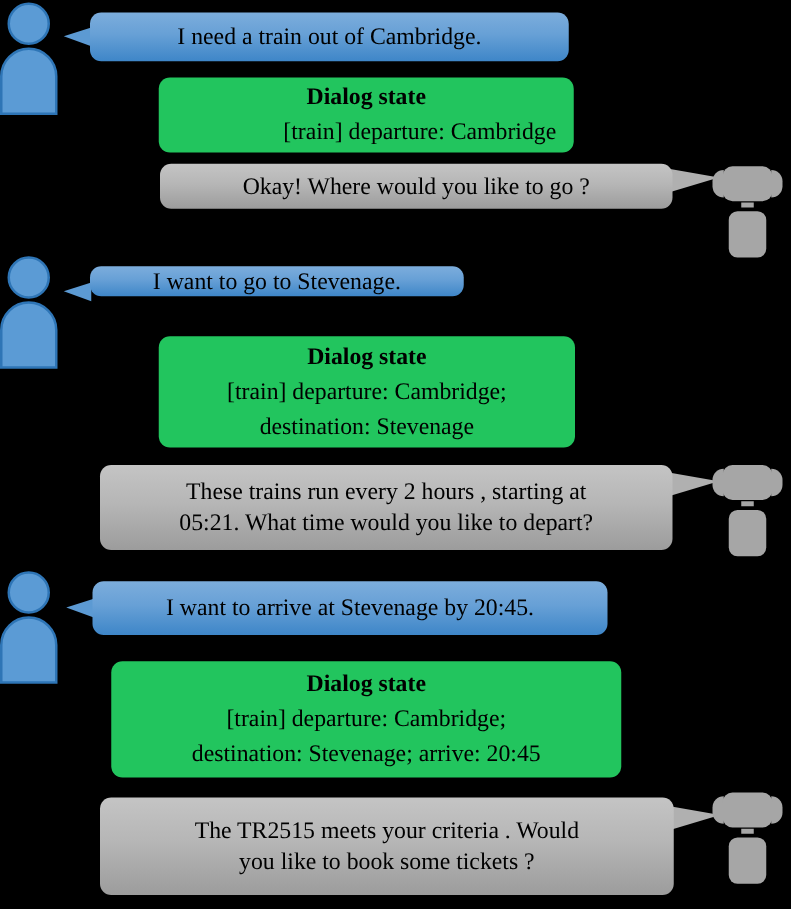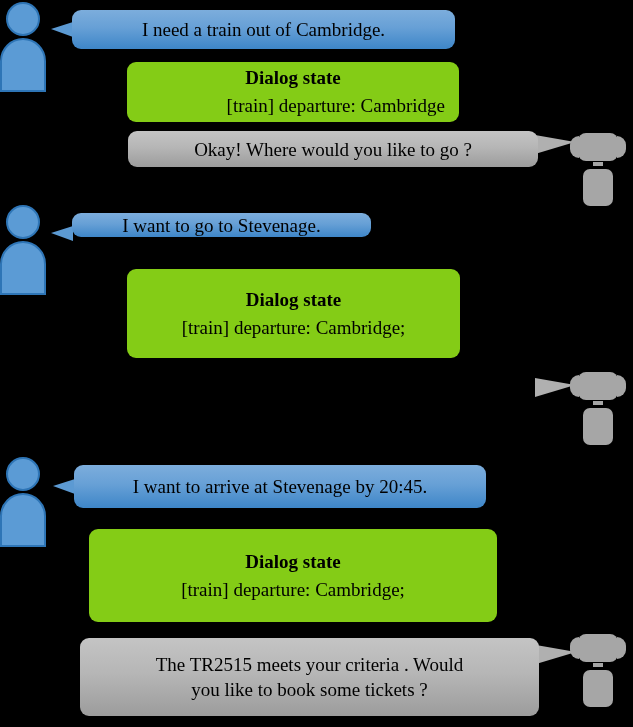--- a/index.html
+++ b/index.html
@@ -103,21 +103,21 @@
     justify-content: center;
     color: #000000;
   }
   .bubble-user {
     background: linear-gradient(to bottom, #7CADDC 0%, #67A0D6 45%, #3E86C8 100%);
   }
   .bubble-sys {
     background: linear-gradient(to bottom, #C4C4C4 0%, #B6B6B6 45%, #9C9C9C 100%);
   }
   .bubble-state {
-    background: #84cc16;
+    background: #22c55e;
     text-align: center;
   }
   .bubble .line {
     display: block;
     white-space: nowrap;
     text-align: center;
   }
 
   
   .tail-left {
@@ -194,23 +194,28 @@
   </div>
 
   <div class="tail-left" style="left:51px; top:226px;"></div>
   <div class="bubble bubble-user txt-user" style="left:72px; top:213px; width:299px; height:24px;">
     <span class="line">I want to go to Stevenage.</span>
   </div>
 
   <div class="bubble bubble-state txt-state" style="left:127px; top:269px; width:333px; height:89px;">
     <span class="line state-title">Dialog state</span>
     <span class="line state-body">[train] departure: Cambridge;</span>
+    <span class="line state-body">destination: Stevenage</span>
   </div>
 
   <div class="tail-right" style="left:535px; top:378px;"></div>
+  <div class="bubble bubble-sys txt-sys" style="left:80px; top:372px; width:458px; height:68px;">
+    <span class="line">These trains run every 2 hours , starting at</span>
+    <span class="line">05:21. What time would you like to depart?</span>
+  </div>
 
   <div class="robot" style="left:570px; top:372px;">
     <div class="ear-l"></div>
     <div class="ear-r"></div>
     <div class="rhead"></div>
     <div class="neck"></div>
     <div class="rbody"></div>
   </div>
 
   <div class="person" style="left:0px; top:457px;">
@@ -219,20 +224,21 @@
   </div>
 
   <div class="tail-left" style="left:53px; top:479px;"></div>
   <div class="bubble bubble-user txt-user" style="left:74px; top:465px; width:412px; height:43px;">
     <span class="line">I want to arrive at Stevenage by 20:45.</span>
   </div>
 
   <div class="bubble bubble-state txt-state" style="left:89px; top:529px; width:408px; height:93px;">
     <span class="line state-title">Dialog state</span>
     <span class="line state-body">[train] departure: Cambridge;</span>
+    <span class="line state-body">destination: Stevenage; arrive: 20:45</span>
   </div>
 
   <div class="tail-right" style="left:536px; top:645px;"></div>
   <div class="bubble bubble-sys txt-sys" style="left:80px; top:638px; width:459px; height:78px;">
     <span class="line">The TR2515 meets your criteria . Would</span>
     <span class="line">you like to book some tickets ?</span>
   </div>
 
   <div class="robot" style="left:570px; top:634px;">
     <div class="ear-l"></div>

